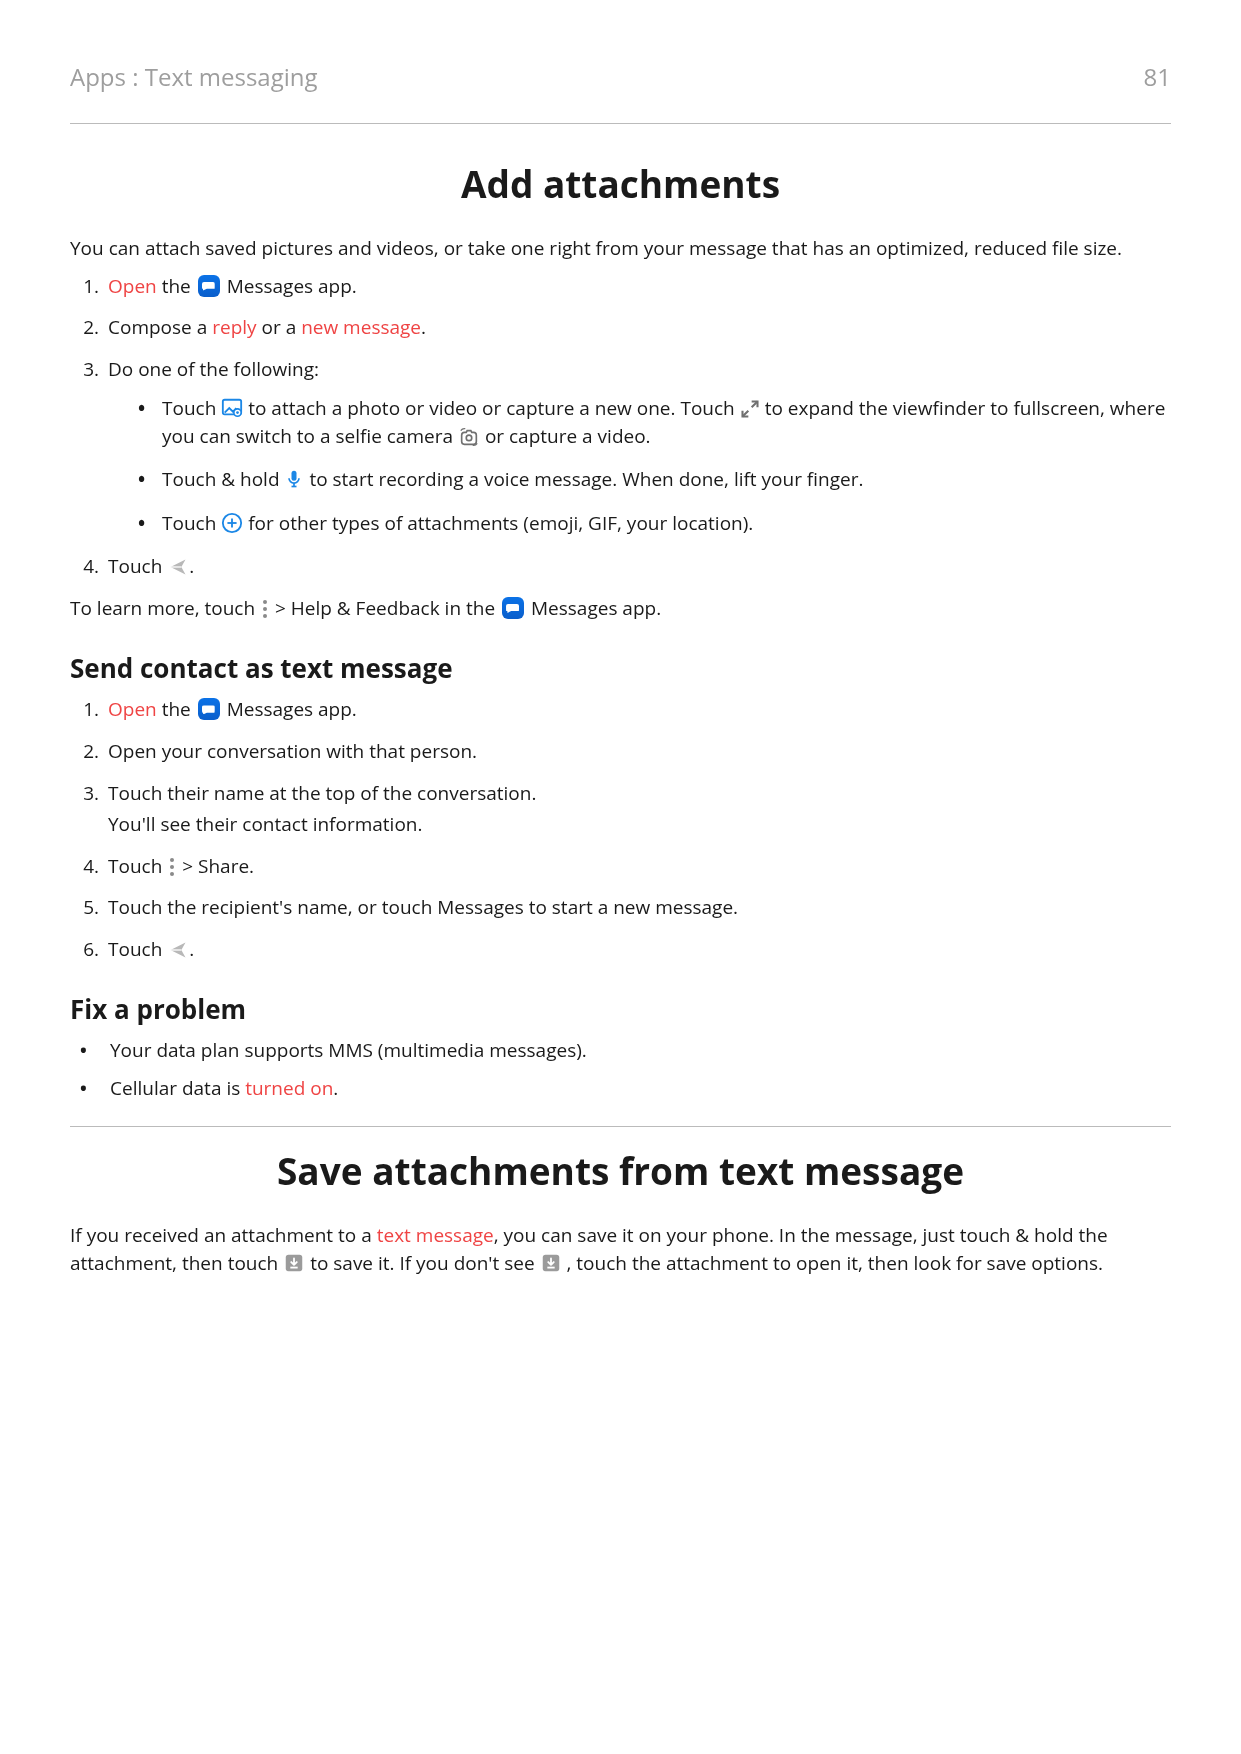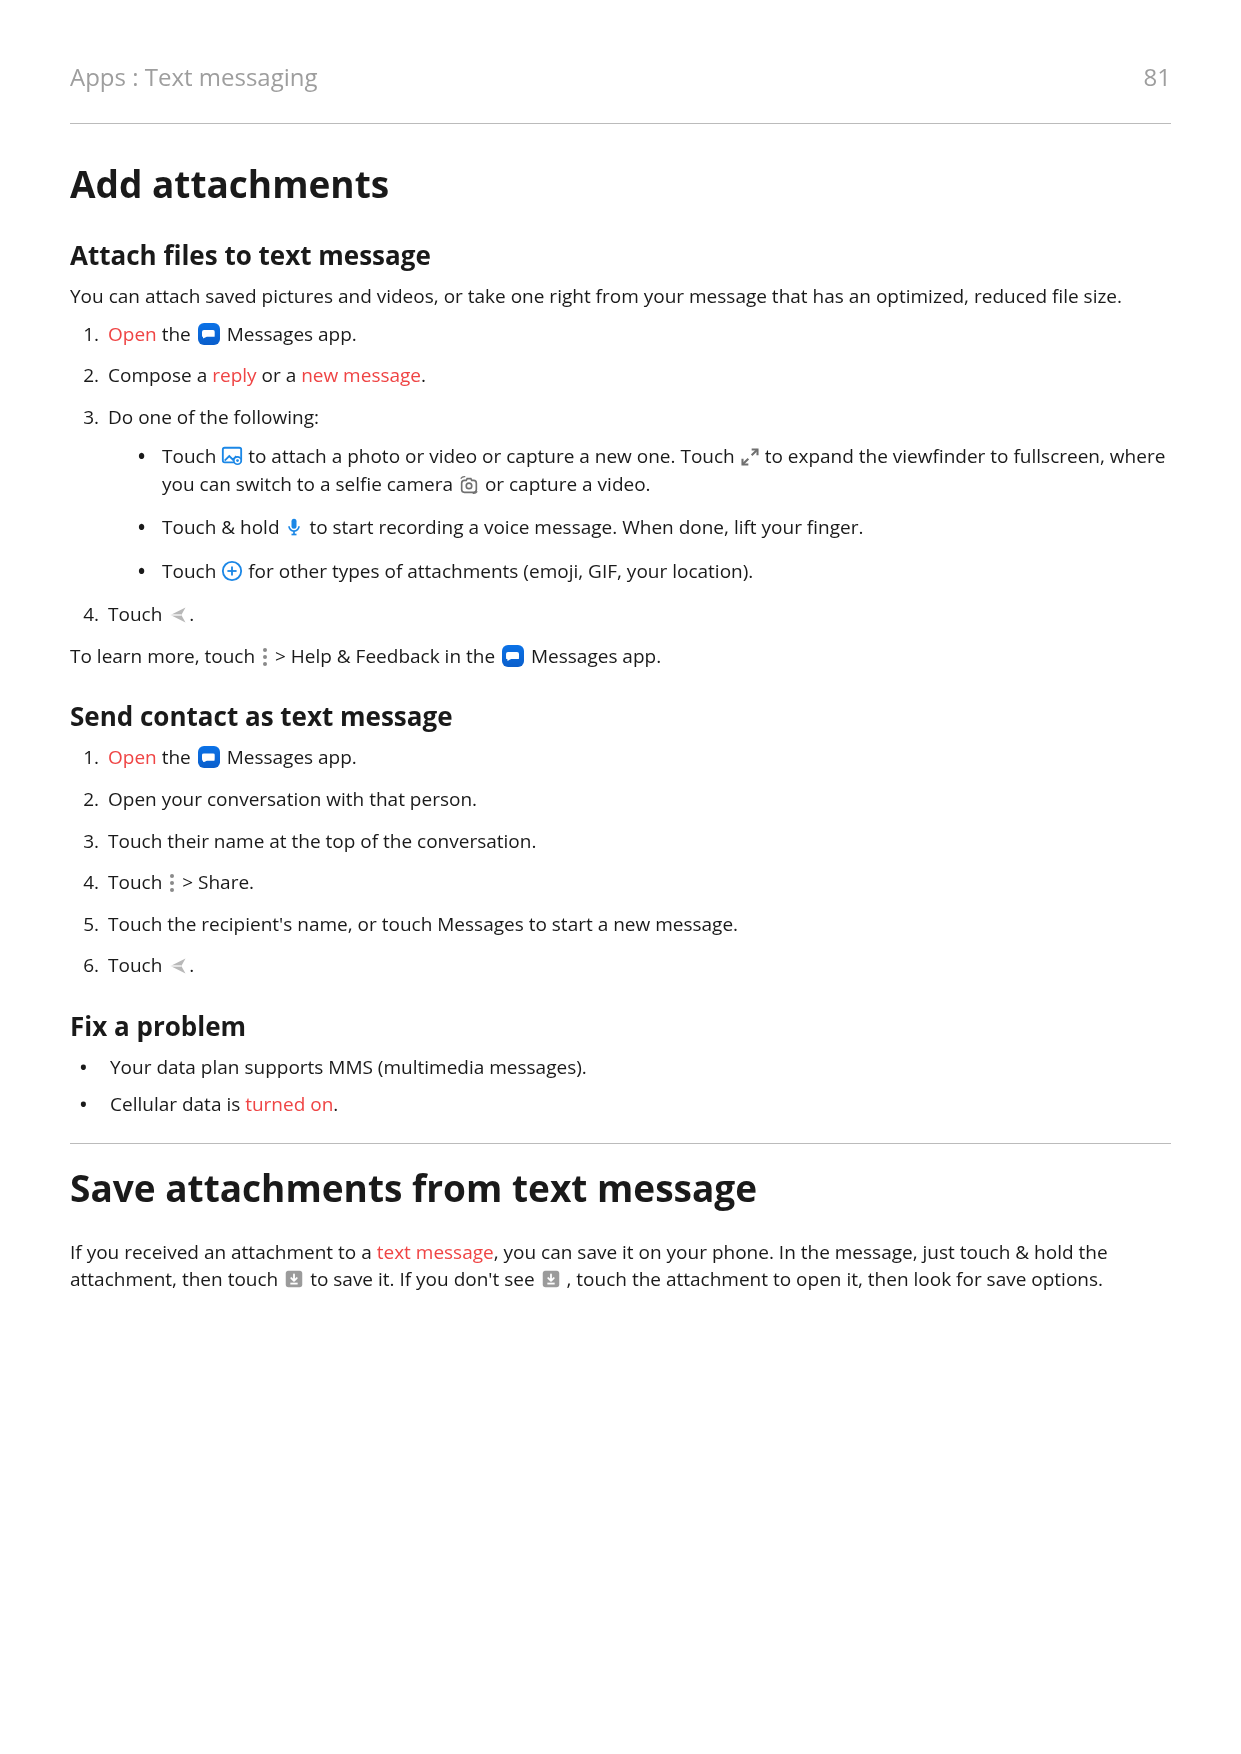--- a/index.html
+++ b/index.html
@@ -28,20 +28,21 @@
   }
   hr.section {
     border: none;
     border-top: 1px solid #bbb;
     margin: 24px 0 18px 0;
   }
   h1 {
     font-size: 37px;
     font-weight: 700;
     margin: 12px 0 26px 0;
+    text-align: center;
   }
   h2 {
     font-size: 26px;
     font-weight: 700;
     margin: 28px 0 10px 0;
   }
   p, ol, ul {
     font-size: 19px;
     line-height: 1.45;
     margin: 8px 0;
@@ -110,21 +111,20 @@
 
 <div class="page">
   <div class="header-row">
     <span>Apps : Text messaging</span>
     <span>81</span>
   </div>
   <hr class="major">
 
   <h1>Add attachments</h1>
 
-  <h2>Attach files to text message</h2>
   <p>You can attach saved pictures and videos, or take one right from your message that has an optimized, reduced file size.</p>
 
   <ol class="main">
     <li>
       <span class="link">Open</span><span> the </span><span class="app-badge"></span><b> Messages</b><span> app.</span>
     </li>
     <li>
       <span>Compose a </span><span class="link">reply</span><span> or a </span><span class="link">new message</span><span>.</span>
     </li>
     <li>
@@ -191,20 +191,21 @@
   </p>
 
   <h2>Send contact as text message</h2>
   <ol class="main">
     <li>
       <span class="link">Open</span><span> the </span><span class="app-badge"></span><b> Messages</b><span> app.</span>
     </li>
     <li>Open your conversation with that person.</li>
     <li>
       <span>Touch their name at the top of the conversation.</span>
+      <div class="sub-indent">You'll see their contact information.</div>
     </li>
     <li>
       <span>Touch </span>
       <svg class="inline-svg" width="10" height="20" viewBox="0 0 6 20">
           <circle cx="3" cy="3" r="2" fill="#8a8a8a"></circle>
           <circle cx="3" cy="10" r="2" fill="#8a8a8a"></circle>
           <circle cx="3" cy="17" r="2" fill="#8a8a8a"></circle>
         </svg><span> &gt; </span><b>Share</b><span>.</span>
     </li>
     <li>

